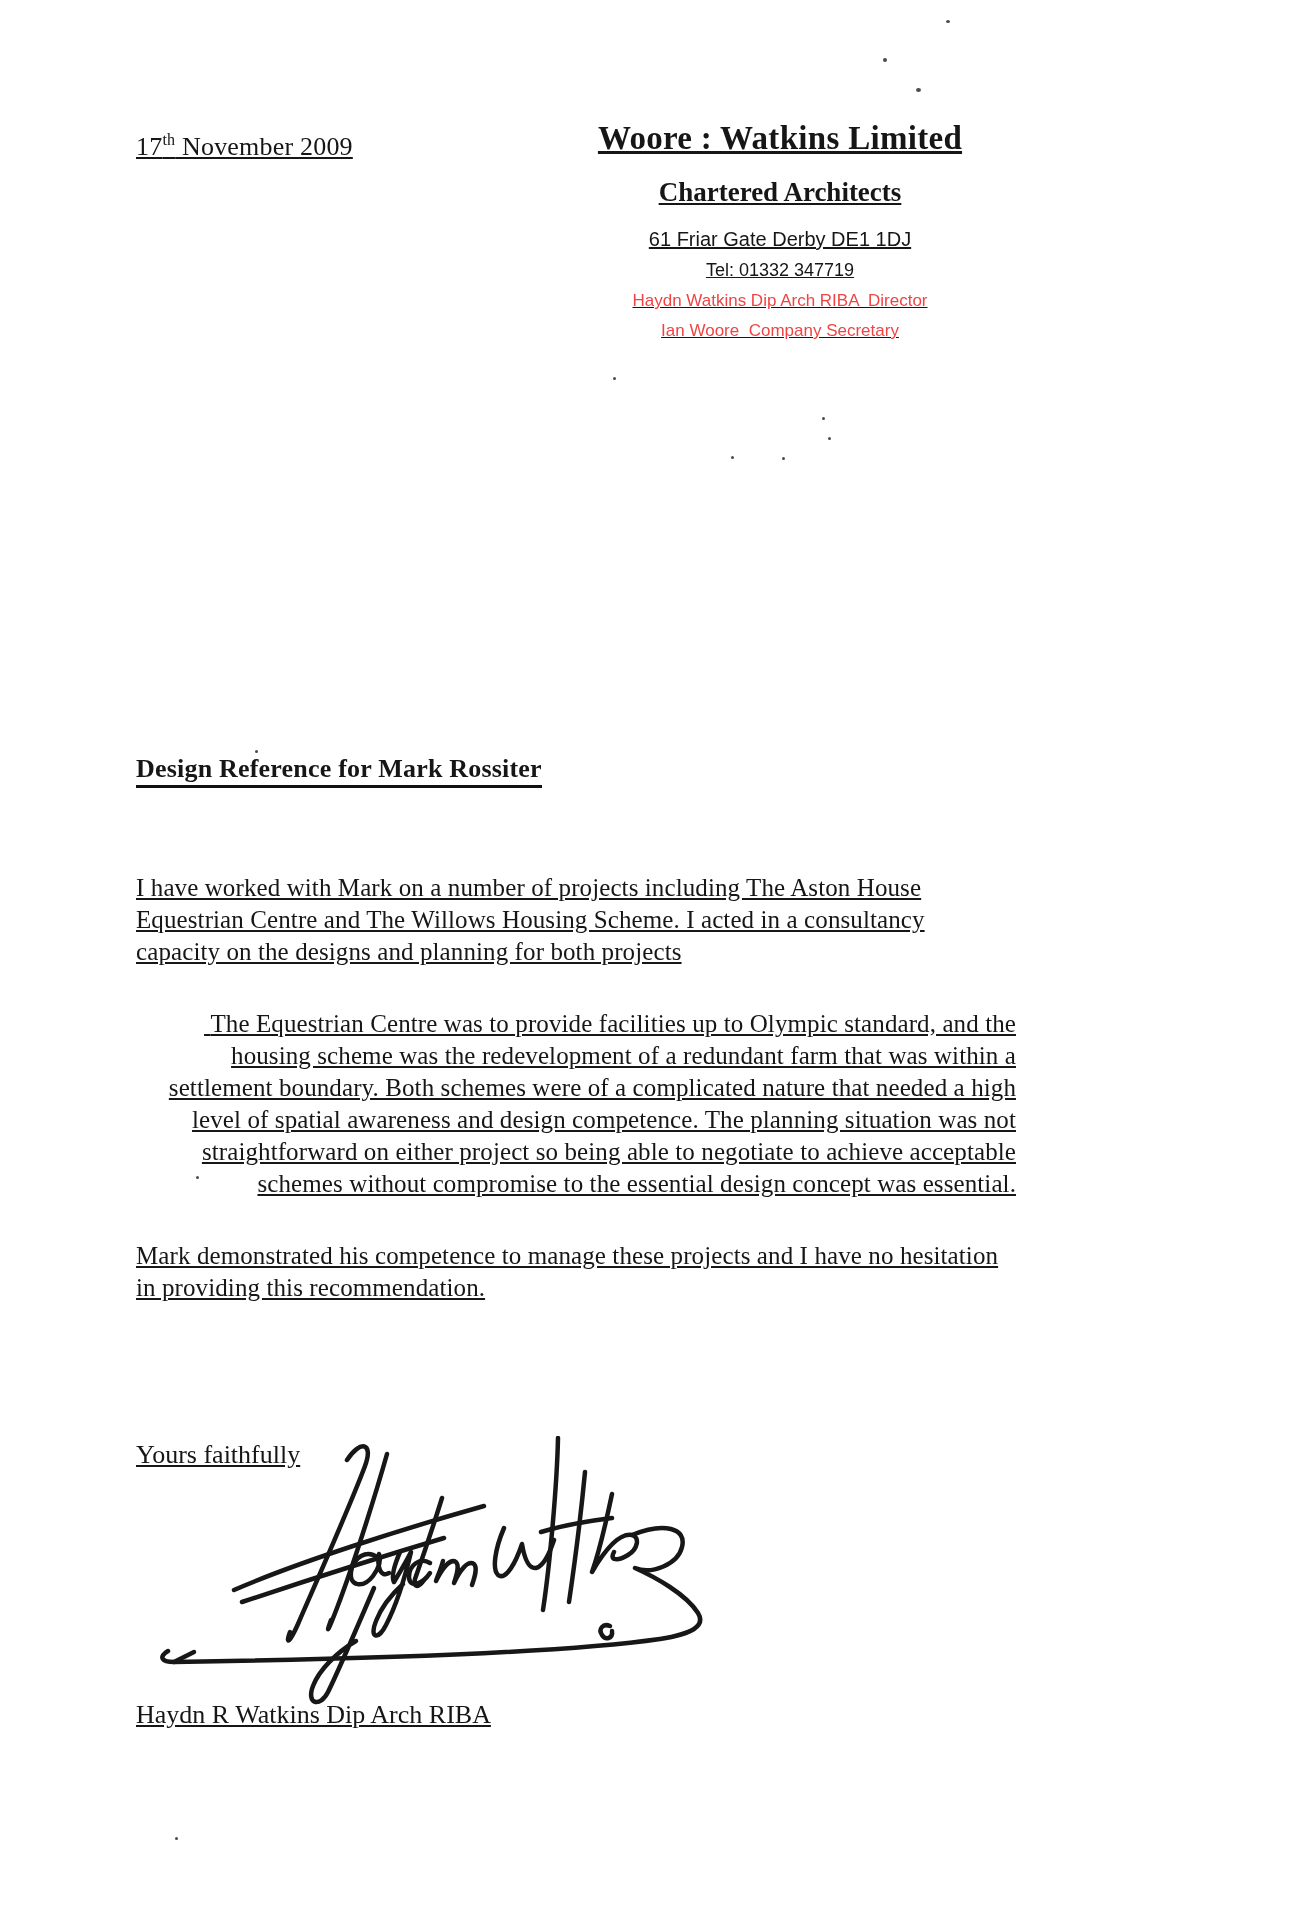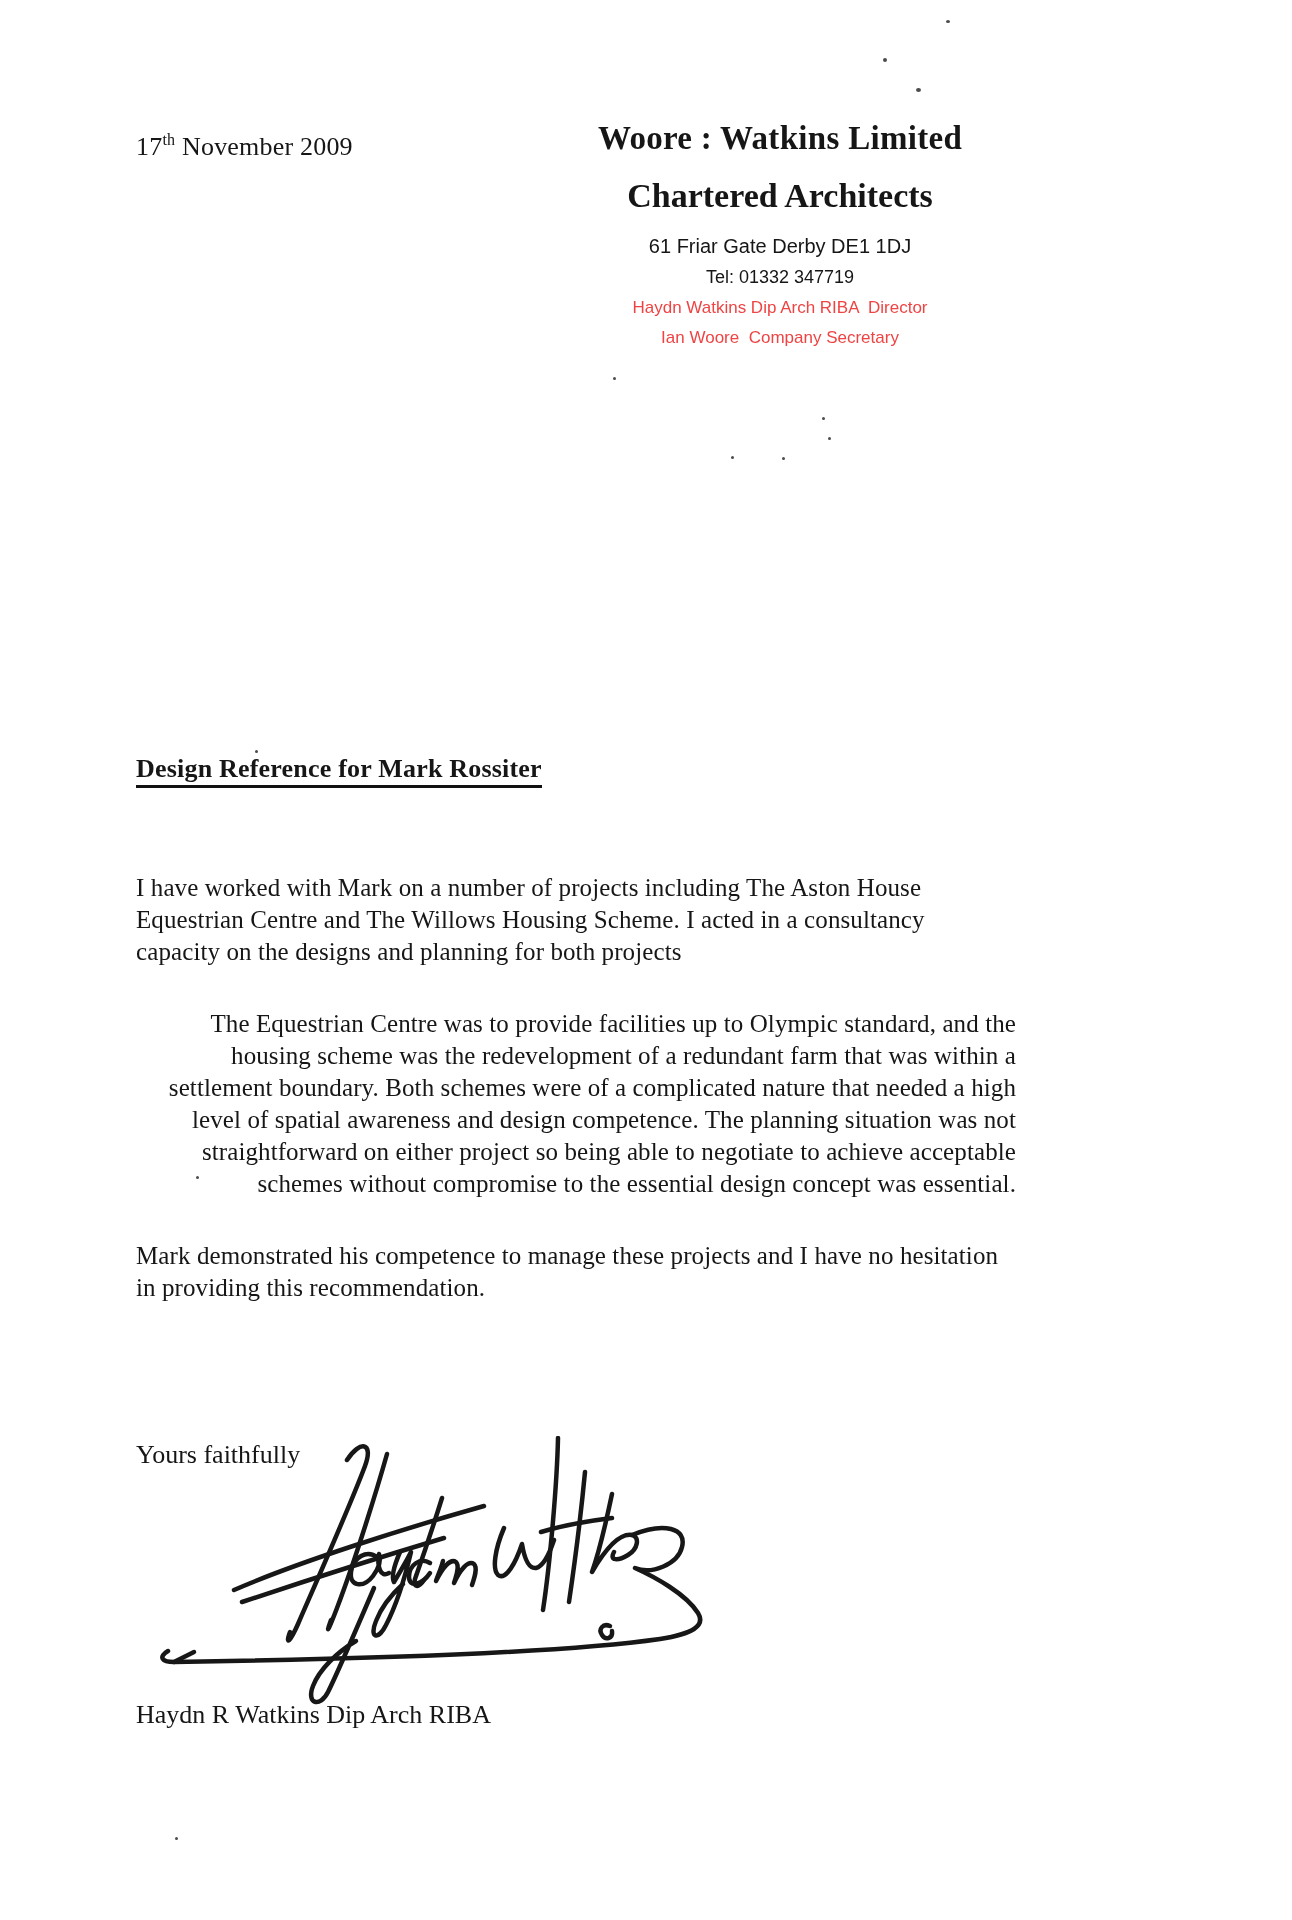--- a/index.html
+++ b/index.html
@@ -5,28 +5,28 @@
   html,body{margin:0;padding:0;background:#9a9a9a;}
   .page{
     position:relative;
     width:1292px;height:1920px;
     background:#ffffff;
     color:#161616;
     font-family:"Liberation Serif","DejaVu Serif",serif;
     overflow:hidden;
     margin:0 auto;
   }
-  .abs{position:absolute;}
+  .abs{position:absolute;text-decoration:underline;}
   
   .date{left:136px;top:131px;font-size:26px;letter-spacing:.2px;}
   .date sup{font-size:16px;}
   
   .letterhead{left:560px;top:120px;width:440px;text-align:center;}
   .company{font-size:33px;font-weight:bold;letter-spacing:.3px;white-space:nowrap;}
-  .tagline{font-size:34px;font-weight:bold;margin-top:20px;}
+  .tagline{font-size:27px;font-weight:bold;margin-top:20px;}
   .contact{font-family:"Liberation Sans","DejaVu Sans",sans-serif;white-space:pre-wrap;}
   .address{font-size:20px;margin-top:20px;}
   .phone{font-size:18px;margin-top:9px;}
   .person{font-size:17px;margin-top:10px;color:#ef4444;}
   
   .heading{font-size:26px;font-weight:bold;letter-spacing:.2px;}
   .heading .ul{display:inline-block;border-bottom:3px solid #111;padding-bottom:1px;}
   .salutation{left:136px;top:594px;}
   .subject{left:136px;top:754px;}
   

